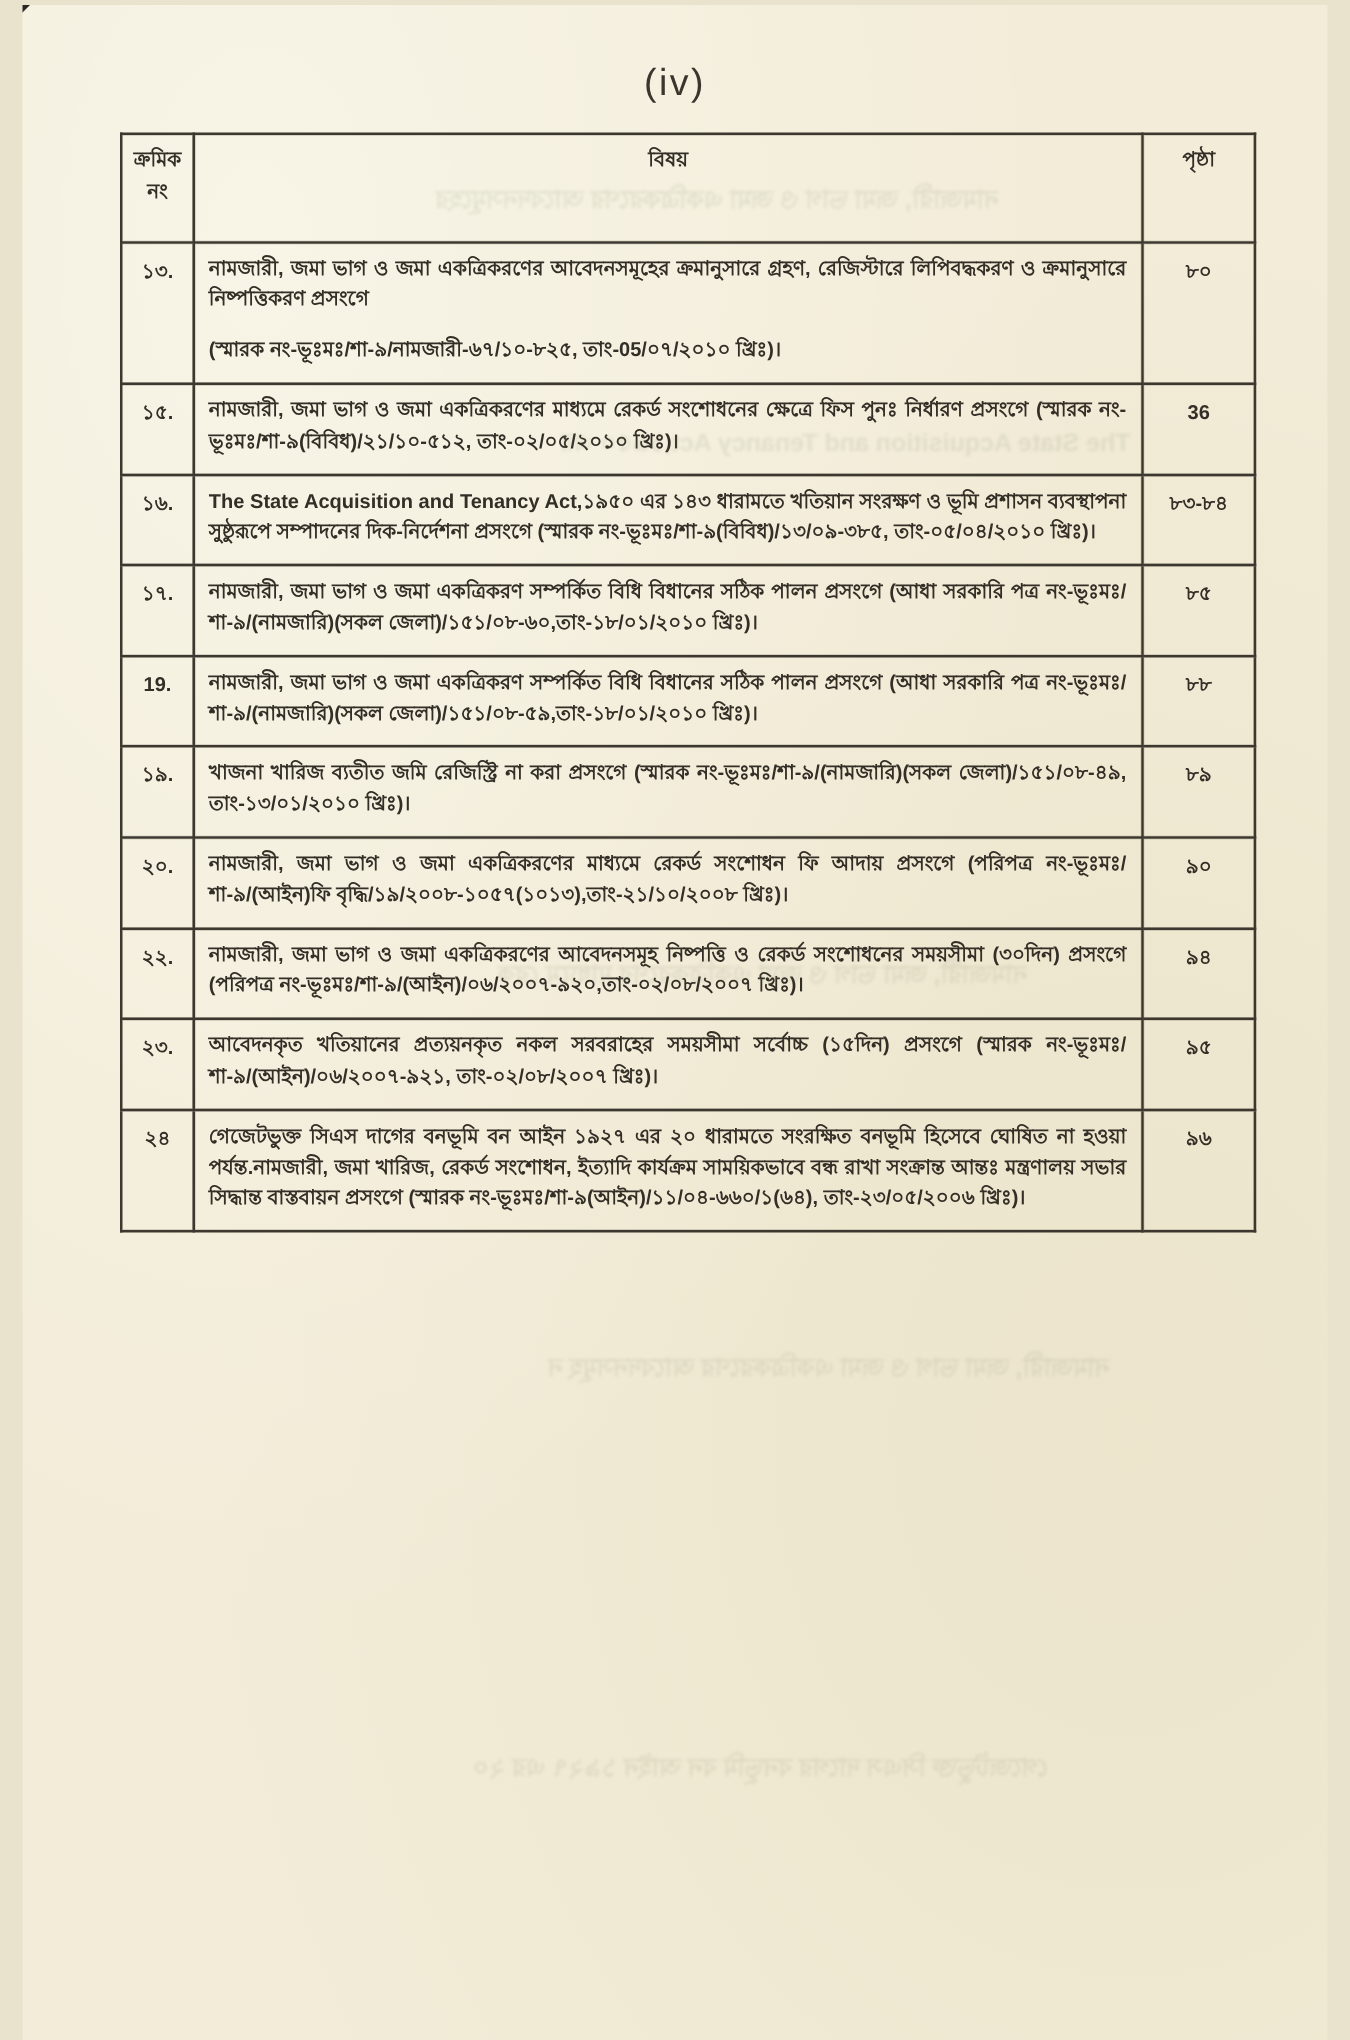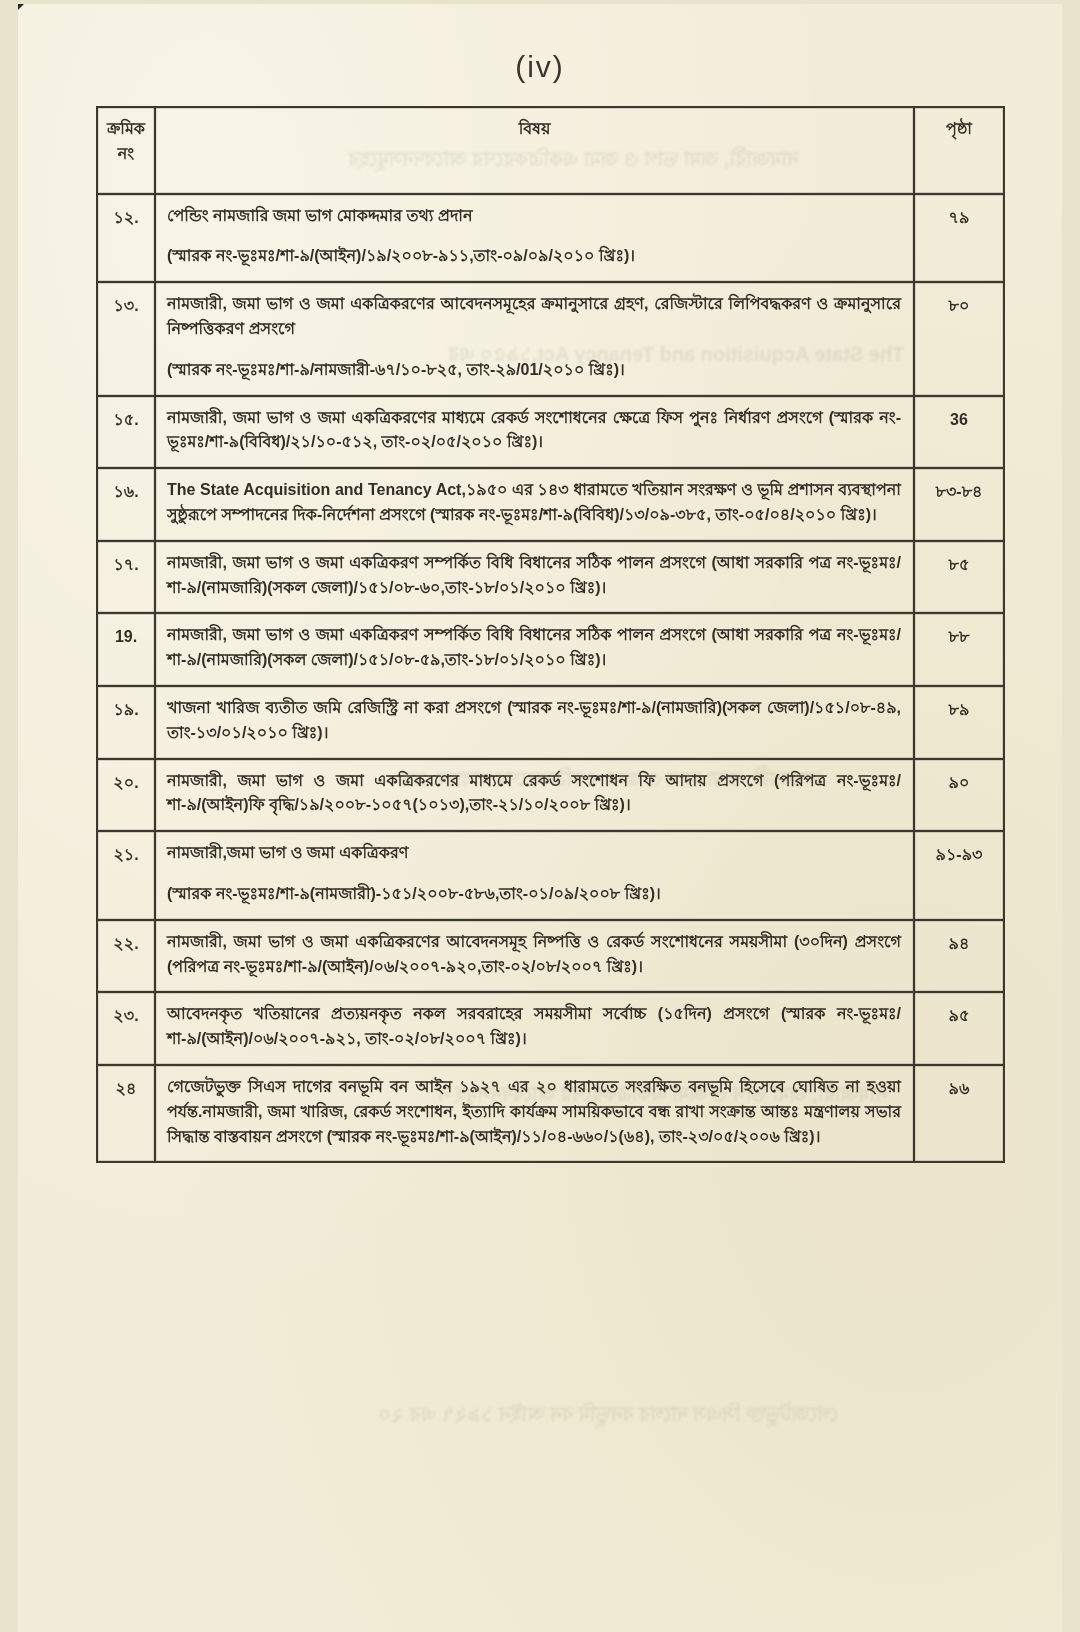--- a/index.html
+++ b/index.html
@@ -111,32 +111,24 @@
       </colgroup>
     <thead>
       <tr>
         <th class="h-serial">ক্রমিক নং</th>
         <th>বিষয়</th>
         <th>পৃষ্ঠা</th>
       </tr>
     </thead>
     <tbody>
       <tr>
-        <td class="c-serial">১২.</td>
-        <td class="c-subject">
-          <p>পেন্ডিং নামজারি জমা ভাগ মোকদ্দমার তথ্য প্রদান</p>
-          <p>(স্মারক নং-ভূঃমঃ/শা-৯/(আইন)/১৯/২০০৮-৯১১,তাং-০৯/০৯/২০১০ খ্রিঃ)।</p>
-        </td>
-        <td class="c-page">৭৯</td>
-      </tr>
-      <tr>
         <td class="c-serial">১৩.</td>
         <td class="c-subject">
           <p>নামজারী, জমা ভাগ ও জমা একত্রিকরণের আবেদনসমূহের ক্রমানুসারে গ্রহণ, রেজিস্টারে লিপিবদ্ধকরণ ও ক্রমানুসারে নিষ্পত্তিকরণ প্রসংগে</p>
-          <p>(স্মারক নং-ভূঃমঃ/শা-৯/নামজারী-৬৭/১০-৮২৫, তাং-২৯/01/২০১০ খ্রিঃ)।</p>
+          <p>(স্মারক নং-ভূঃমঃ/শা-৯/নামজারী-৬৭/১০-৮২৫, তাং-05/০৭/২০১০ খ্রিঃ)।</p>
         </td>
         <td class="c-page">৮০</td>
       </tr>
       <tr>
         <td class="c-serial">১৫.</td>
         <td class="c-subject">
           <p>নামজারী, জমা ভাগ ও জমা একত্রিকরণের মাধ্যমে রেকর্ড সংশোধনের ক্ষেত্রে ফিস পুনঃ নির্ধারণ প্রসংগে (স্মারক নং-ভূঃমঃ/শা-৯(বিবিধ)/২১/১০-৫১২, তাং-০২/০৫/২০১০ খ্রিঃ)।</p>
         </td>
         <td class="c-page">36</td>
       </tr>
@@ -167,28 +159,20 @@
           <p>খাজনা খারিজ ব্যতীত জমি রেজিস্ট্রি না করা প্রসংগে (স্মারক নং-ভূঃমঃ/শা-৯/(নামজারি)(সকল জেলা)/১৫১/০৮-৪৯, তাং-১৩/০১/২০১০ খ্রিঃ)।</p>
         </td>
         <td class="c-page">৮৯</td>
       </tr>
       <tr>
         <td class="c-serial">২০.</td>
         <td class="c-subject">
           <p>নামজারী, জমা ভাগ ও জমা একত্রিকরণের মাধ্যমে রেকর্ড সংশোধন ফি আদায় প্রসংগে (পরিপত্র নং-ভূঃমঃ/শা-৯/(আইন)ফি বৃদ্ধি/১৯/২০০৮-১০৫৭(১০১৩),তাং-২১/১০/২০০৮ খ্রিঃ)।</p>
         </td>
         <td class="c-page">৯০</td>
-      </tr>
-      <tr>
-        <td class="c-serial">২১.</td>
-        <td class="c-subject">
-          <p>নামজারী,জমা ভাগ ও জমা একত্রিকরণ</p>
-          <p>(স্মারক নং-ভূঃমঃ/শা-৯(নামজারী)-১৫১/২০০৮-৫৮৬,তাং-০১/০৯/২০০৮ খ্রিঃ)।</p>
-        </td>
-        <td class="c-page">৯১-৯৩</td>
       </tr>
       <tr>
         <td class="c-serial">২২.</td>
         <td class="c-subject">
           <p>নামজারী, জমা ভাগ ও জমা একত্রিকরণের আবেদনসমূহ নিষ্পত্তি ও রেকর্ড সংশোধনের সময়সীমা (৩০দিন) প্রসংগে (পরিপত্র নং-ভূঃমঃ/শা-৯/(আইন)/০৬/২০০৭-৯২০,তাং-০২/০৮/২০০৭ খ্রিঃ)।</p>
         </td>
         <td class="c-page">৯৪</td>
       </tr>
       <tr>
         <td class="c-serial">২৩.</td>

